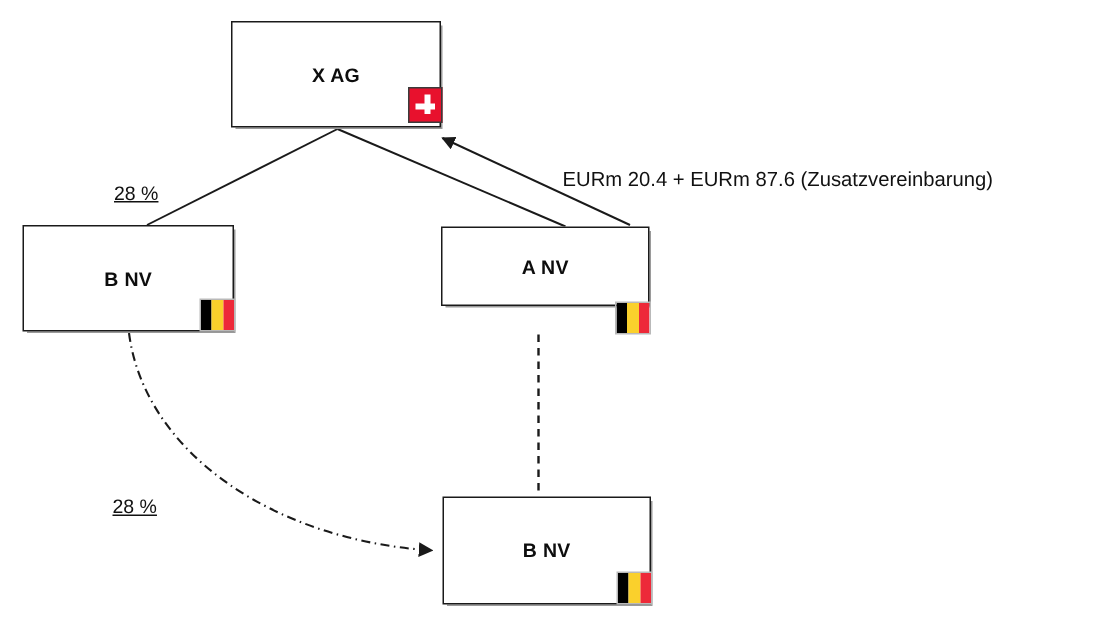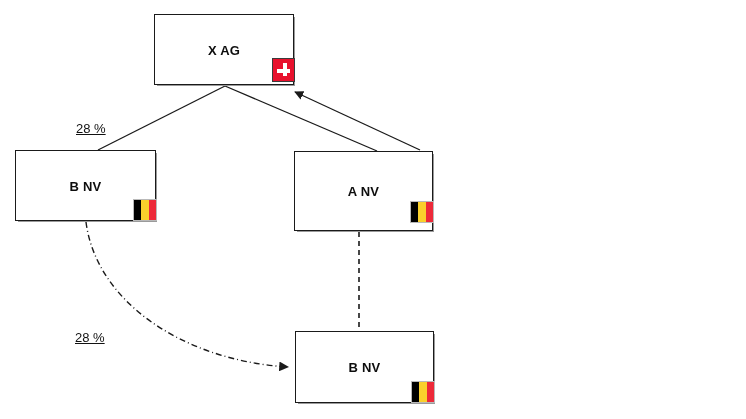--- a/index.html
+++ b/index.html
@@ -119,21 +119,21 @@
 
   <div class="node" style="left:15px; top:150px; width:141px; height:71px;">
     <div class="node-label">B NV</div>
   </div>
   <div class="flag flag-be" style="left:133px; top:199px;">
     <span style="background:#000000;"></span>
     <span style="background:#fad02c;"></span>
     <span style="background:#ed2939;"></span>
   </div>
 
-  <div class="node" style="left:294px; top:151px; width:139px; height:80px;">
+  <div class="node" style="left:294px; top:151px; width:139px; height:53px;">
     <div class="node-label">A NV</div>
   </div>
   <div class="flag flag-be" style="left:410px; top:201px;">
     <span style="background:#000000;"></span>
     <span style="background:#fad02c;"></span>
     <span style="background:#ed2939;"></span>
   </div>
 
   <div class="node" style="left:295px; top:331px; width:139px; height:72px;">
     <div class="node-label">B NV</div>
@@ -141,14 +141,15 @@
   <div class="flag flag-be" style="left:411px; top:381px;">
     <span style="background:#000000;"></span>
     <span style="background:#fad02c;"></span>
     <span style="background:#ed2939;"></span>
   </div>
 
   <div class="edge-label pct-label" style="left:76px; top:121px;">28 %</div>
 
   <div class="edge-label pct-label" style="left:75px; top:330px;">28 %</div>
 
+  <div class="edge-label" style="left:375px; top:112px;">EURm 20.4 + EURm 87.6 (Zusatzvereinbarung)</div>
 
 </div>
 
 </body></html>

